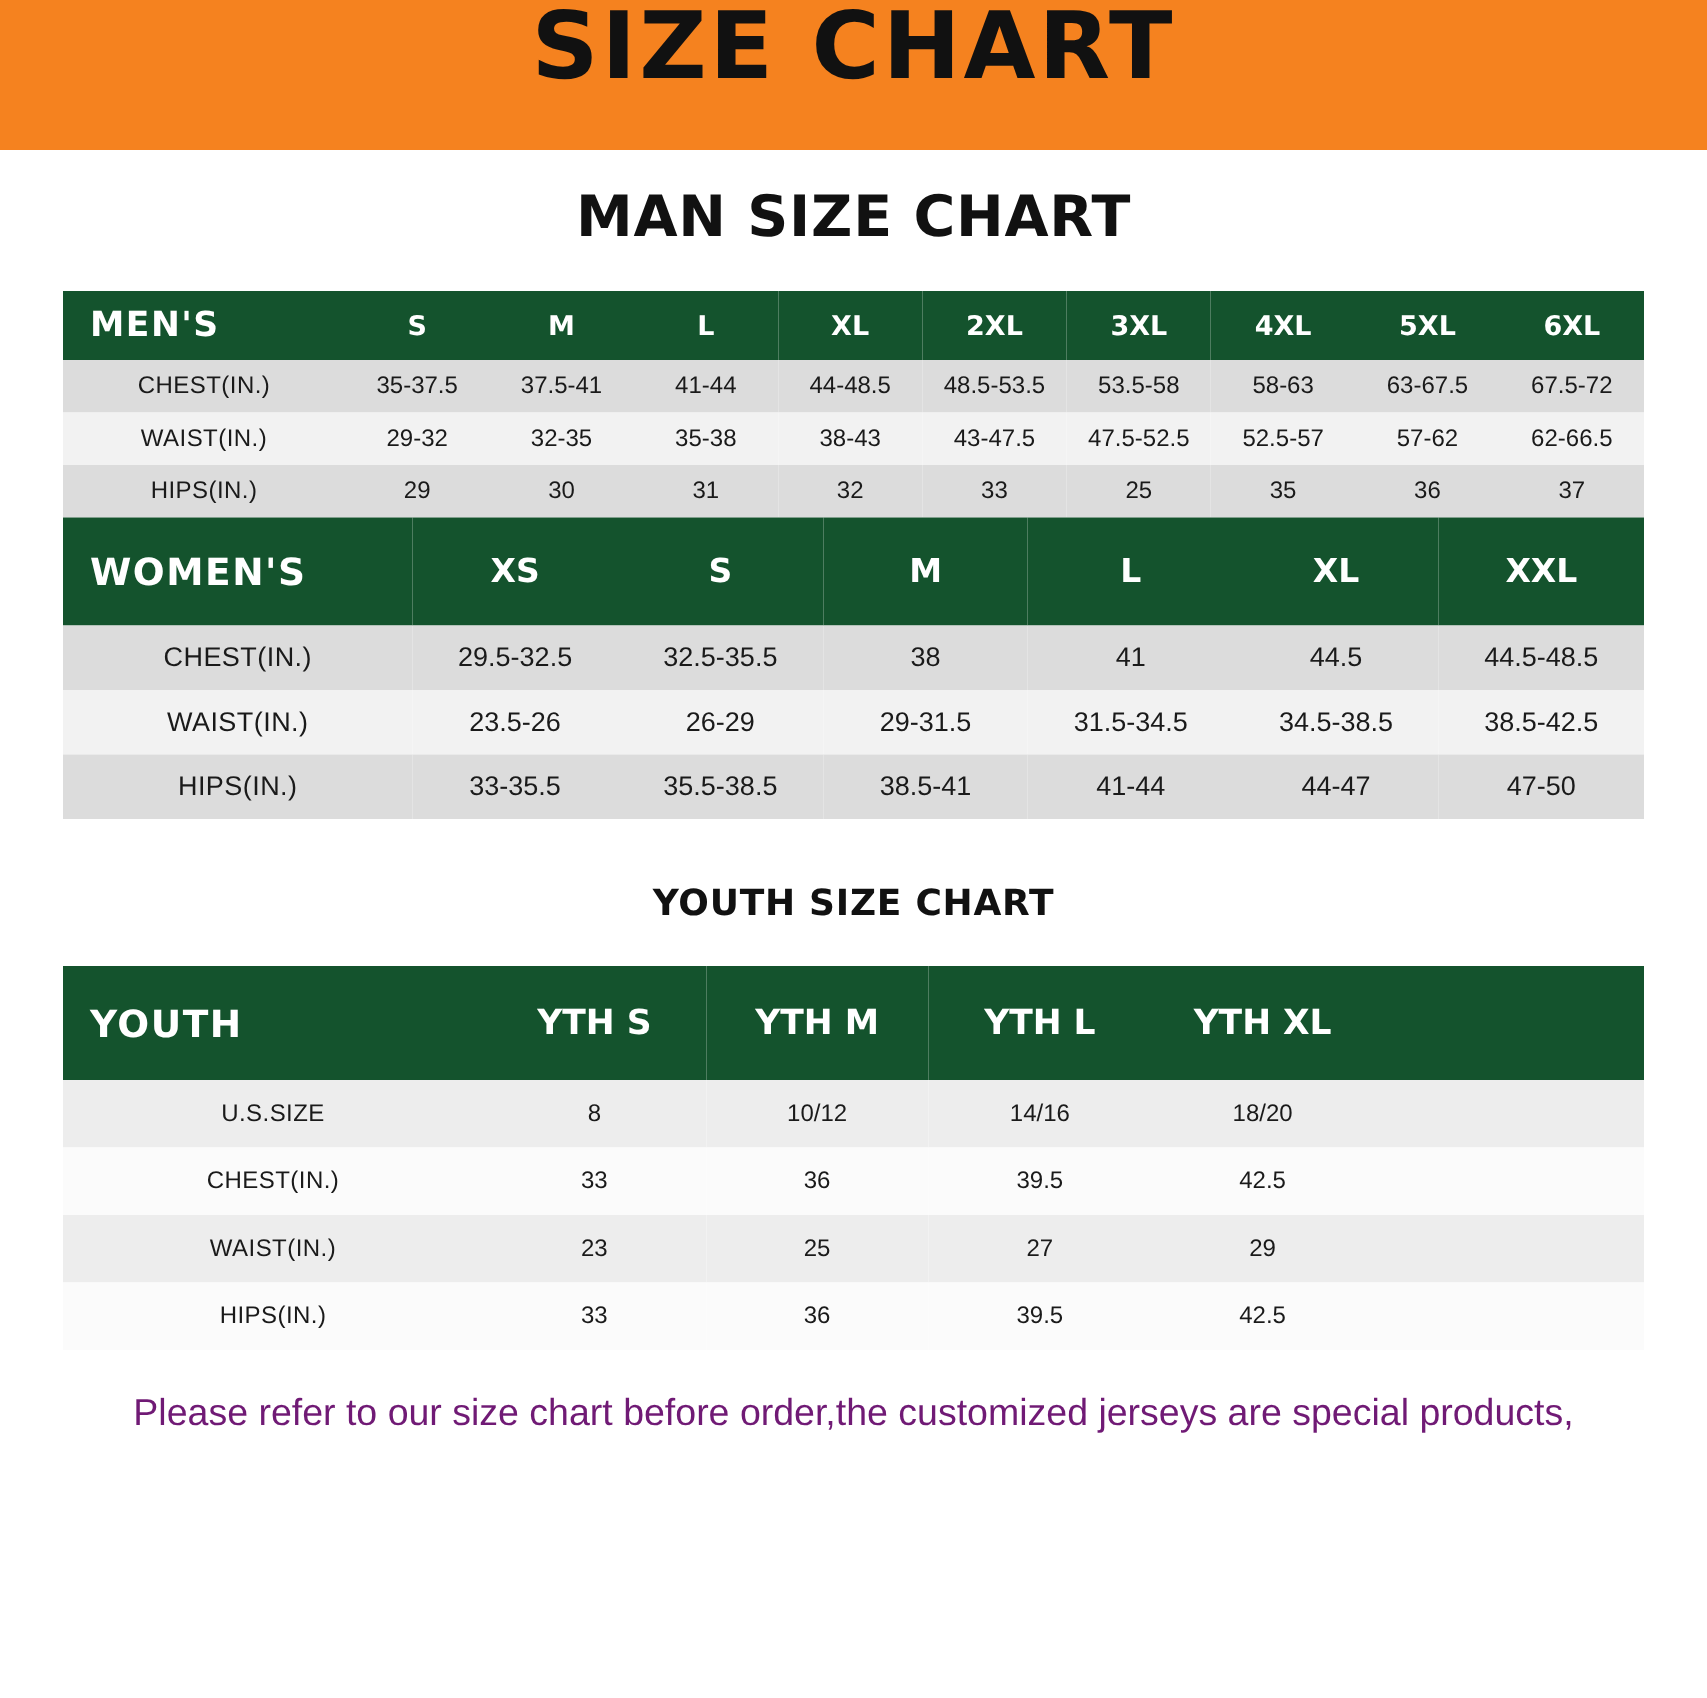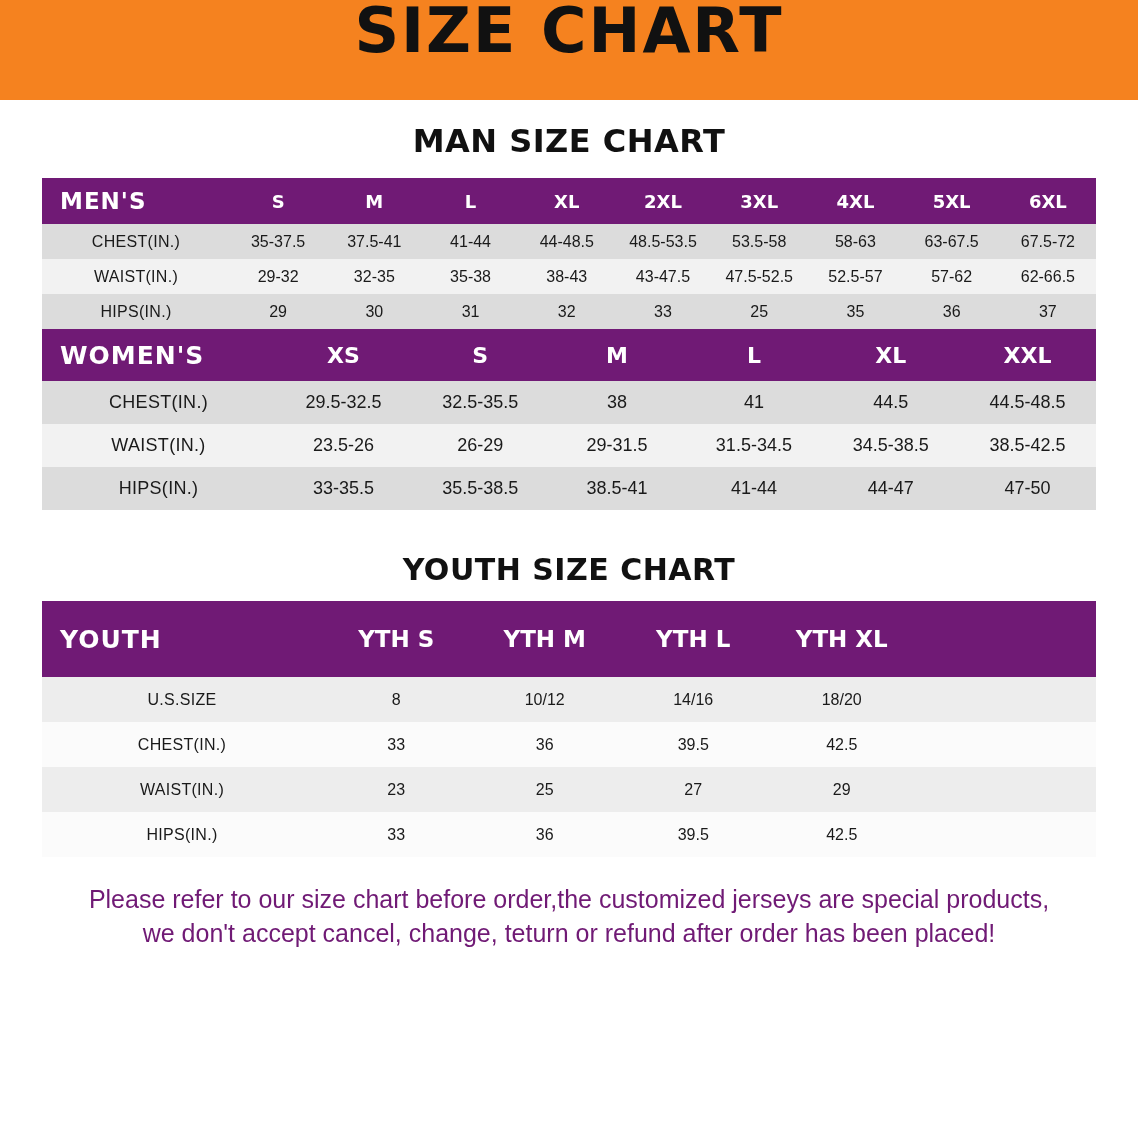--- a/index.html
+++ b/index.html
@@ -38,33 +38,33 @@
 
   
   .section-title {
     text-align: center;
     font-family: "DejaVu Sans", sans-serif;
     font-weight: bold;
     color: #111111;
     letter-spacing: 0.5px;
   }
   .title-man {
-    font-size: 32px;
+    font-size: 38px;
     margin-top: 22px;
-    margin-bottom: 18px;
+    margin-bottom: 28px;
   }
   .title-women {
     font-size: 38px;
     margin-top: 34px;
     margin-bottom: 20px;
   }
   .title-youth {
-    font-size: 30px;
+    font-size: 24px;
     margin-top: 42px;
-    margin-bottom: 14px;
+    margin-bottom: 28px;
   }
 
   
   .table-wrap {
     margin: 0 42px;
   }
   table.sizetable {
     width: 1054px;
     border-collapse: collapse;
     table-layout: fixed;
@@ -72,21 +72,21 @@
   table.sizetable th,
   table.sizetable td {
     text-align: center;
     font-family: "Liberation Sans", sans-serif;
     color: #1a1a1a;
     font-size: 17px;
     padding: 0;
   }
   
   table.sizetable thead tr {
-    background: #701a75;
+    background: #14532d;
   }
   table.sizetable thead th {
     color: #ffffff;
     font-family: "DejaVu Sans", sans-serif;
     font-weight: bold;
   }
   .hdr-label {
     text-align: left !important;
     padding-left: 18px !important;
   }
@@ -100,21 +100,21 @@
     color: #1a1a1a;
     letter-spacing: 0.3px;
   }
 
   
   #men-table thead th { height: 46px; font-size: 18px; }
   #men-table thead th.hdr-label { font-size: 23px; letter-spacing: 1px; }
   #men-table tbody td { height: 35px; font-size: 16px; }
 
   
-  #women-table thead th { height: 52px; font-size: 22px; margin-top: 40px; }
+  #women-table thead th { height: 72px; font-size: 22px; margin-top: 40px; }
   #women-table thead th.hdr-label { font-size: 25px; letter-spacing: 1px; }
   #women-table tbody td { height: 43px; font-size: 18px; }
 
   
   #youth-table thead th { height: 76px; font-size: 23px; }
   #youth-table thead th.hdr-label { font-size: 25px; letter-spacing: 1px; }
   #youth-table tbody td { height: 45px; font-size: 16px; }
   #youth-table tbody .row-a td { background: #ededed; }
   #youth-table tbody .row-b td { background: #fbfbfb; }
 
@@ -288,16 +288,15 @@
           <td>39.5</td>
           <td>42.5</td>
           <td></td>
         </tr>
       </tbody>
     </table>
   </div>
 
   <div class="note">
     <span class="note-line">Please refer to our size chart before order,the customized jerseys are special products,</span>
-    <span class="note-line">we don't accept cancel, change, teturn or refund after order has been placed!</span>
   </div>
 
 </div>
 
 </body></html>

